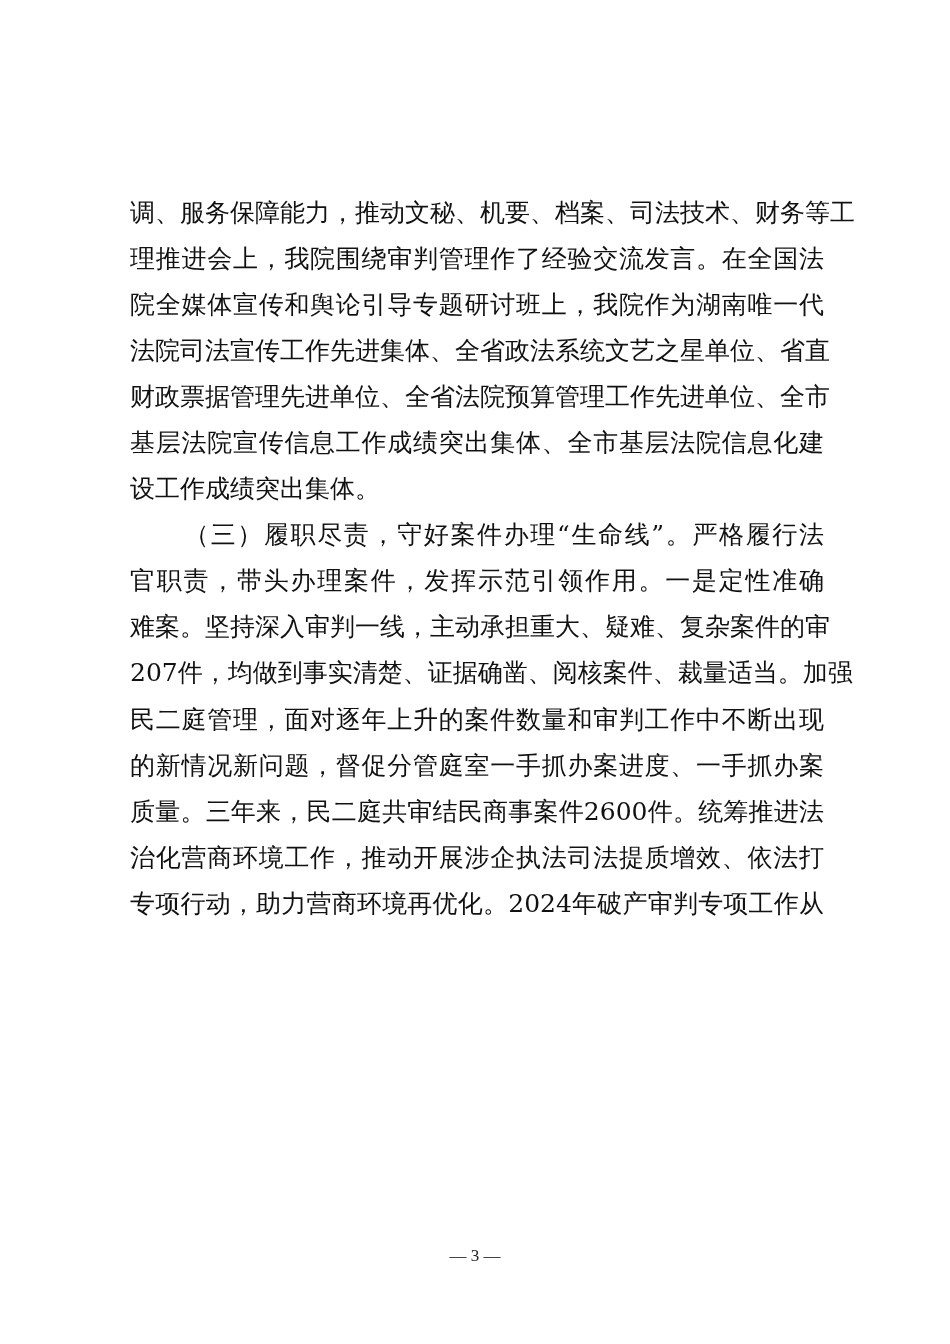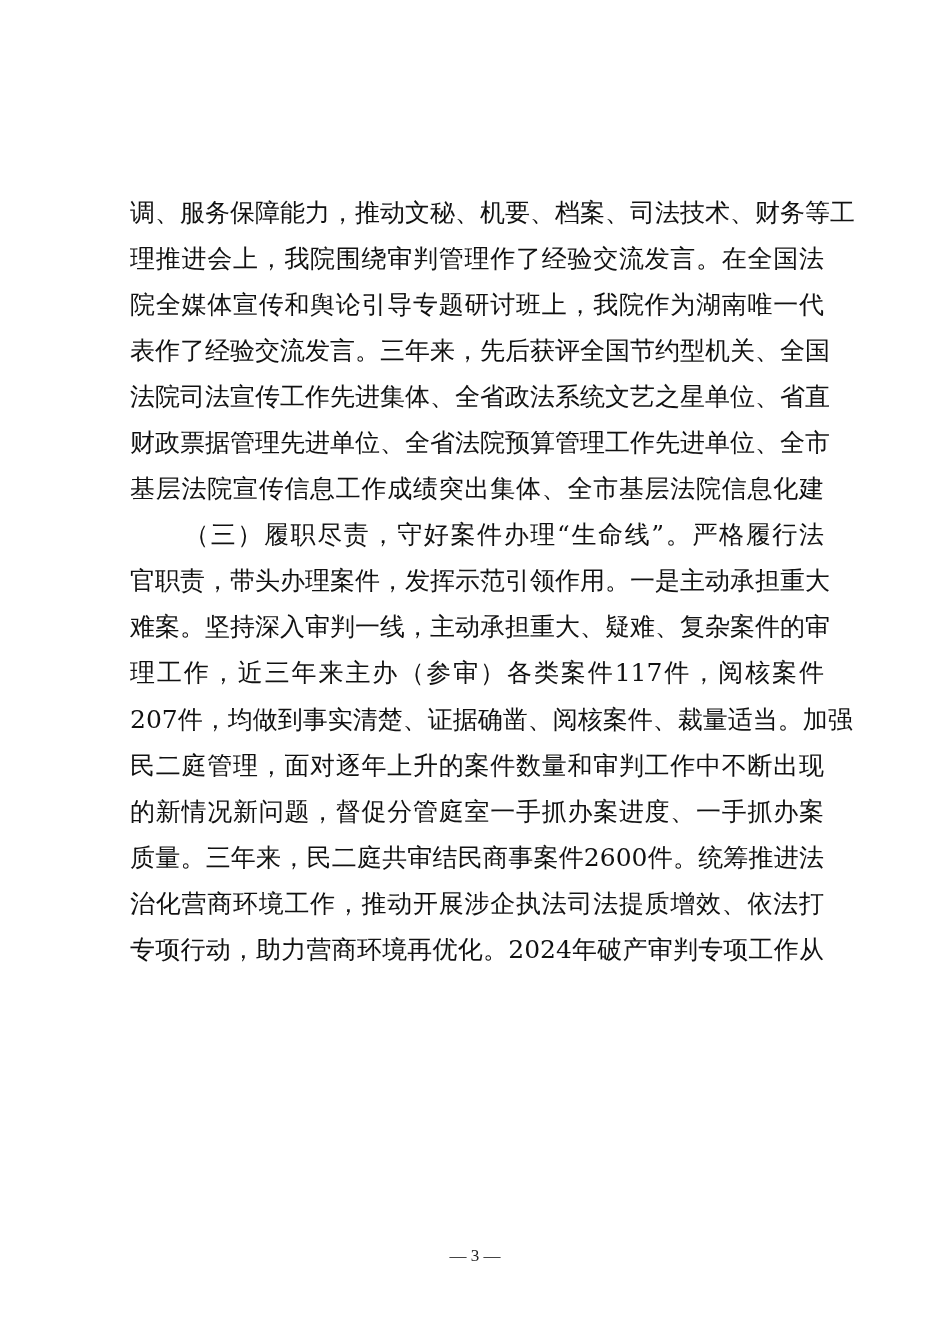--- a/index.html
+++ b/index.html
@@ -17,29 +17,28 @@
 </style>
 </head>
 <body>
 
 <div class="page">
   <div class="body-text">
 
     <div class="line">调、服务保障能力，推动文秘、机要、档案、司法技术、财务等工</div>
     <div class="line">理推进会上，我院围绕审判管理作了经验交流发言。在全国法</div>
     <div class="line">院全媒体宣传和舆论引导专题研讨班上，我院作为湖南唯一代</div>
-    <div class="line">表作了经验交流发言。三年来，先后获评全国节约型机关、全国</div>
     <div class="line">法院司法宣传工作先进集体、全省政法系统文艺之星单位、省直</div>
     <div class="line">财政票据管理先进单位、全省法院预算管理工作先进单位、全市</div>
     <div class="line">基层法院宣传信息工作成绩突出集体、全市基层法院信息化建</div>
+    <div class="line last">设工作成绩突出集体。</div>
 
     <div class="line indent"><span class="bold">（三）履职尽责，守好案件办理“生命线”。</span><span>严格履行法</span></div>
-    <div class="line"><span>官职责，带头办理案件，发挥示范引领作用。</span><span class="bold">一是</span><span>主动承担重大</span></div>
+    <div class="line"><span>官职责，带头办理案件，发挥示范引领作用。</span><span class="bold">一是</span><span>定性准确</span></div>
     <div class="line">难案。坚持深入审判一线，主动承担重大、疑难、复杂案件的审</div>
-    <div class="line">理工作，近三年来主办（参审）各类案件117件，阅核案件</div>
     <div class="line">207件，均做到事实清楚、证据确凿、阅核案件、裁量适当。加强</div>
     <div class="line">民二庭管理，面对逐年上升的案件数量和审判工作中不断出现</div>
     <div class="line">的新情况新问题，督促分管庭室一手抓办案进度、一手抓办案</div>
     <div class="line">质量。三年来，民二庭共审结民商事案件2600件。统筹推进法</div>
     <div class="line">治化营商环境工作，推动开展涉企执法司法提质增效、依法打</div>
     <div class="line">专项行动，助力营商环境再优化。2024年破产审判专项工作从</div>
   </div>
 
   <div class="footer">— 3 —</div>
 </div>

